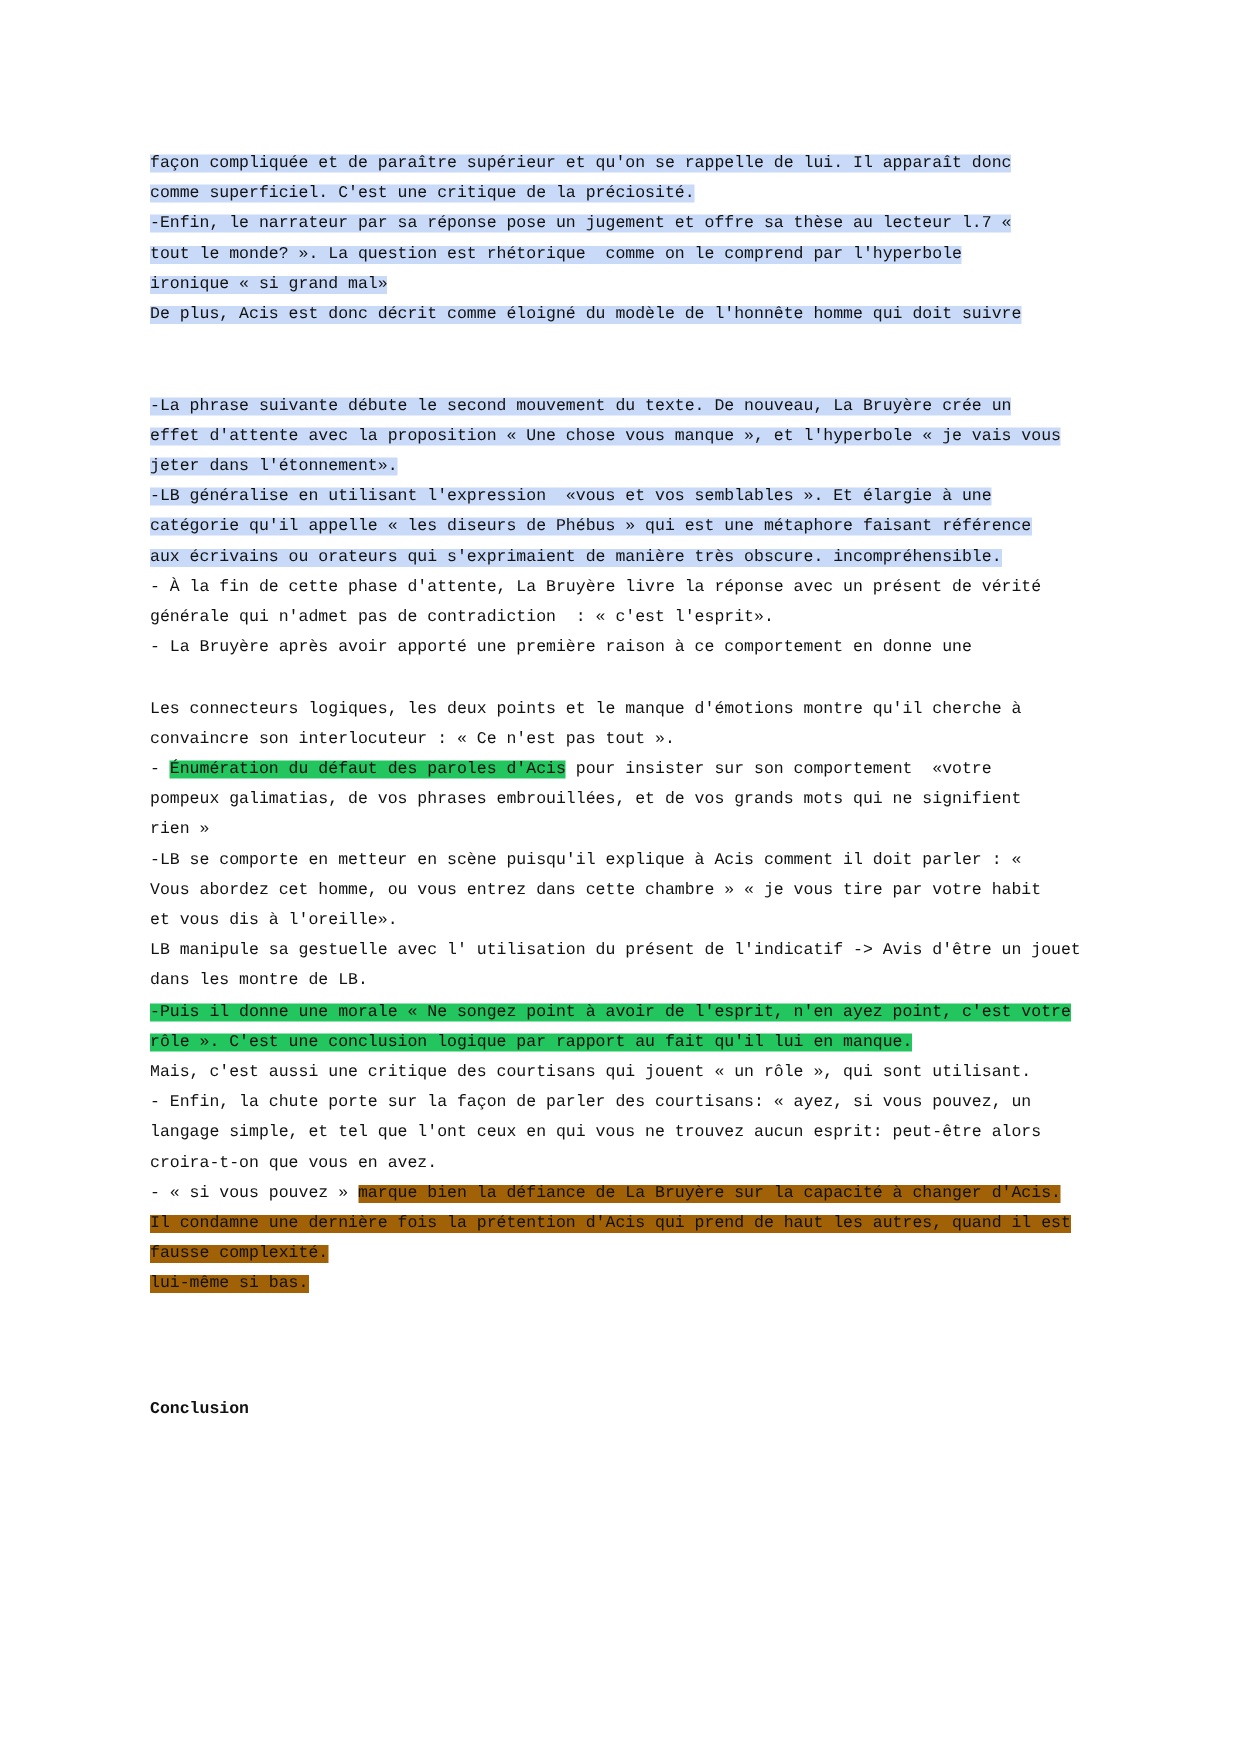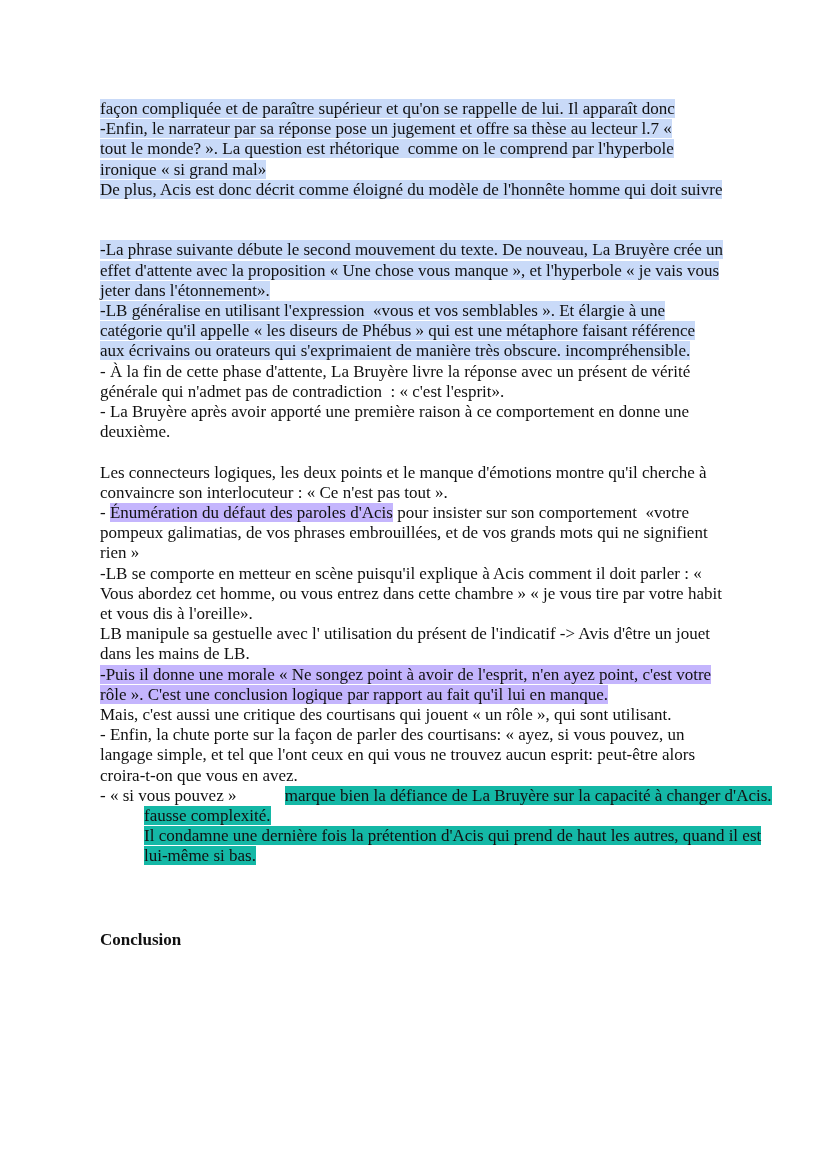--- a/index.html
+++ b/index.html
@@ -1,66 +1,66 @@
 <!DOCTYPE html>
 <html><head>
 <meta charset="utf-8">
 <style>
   html, body { margin:0; padding:0; background:#ffffff; }
   body { width:828px; height:1169px; overflow:hidden; position:relative; }
   .page {
     position:absolute; left:100px; top:99px; width:640px;
-    font-family:Liberation Serif, serif; font-size:17px; line-height:20.2px; color:#111;
+    font-family:Liberation Mono, monospace; font-size:11px; line-height:20.2px; color:#111;
   }
   .line { display:block; white-space:pre; }
   .hl-blue { background:#c9daf8; }
-  .hl-green { background:#c4b5fd; }
-  .hl-yellow { background:#14b8a6;margin-left:44px; }
+  .hl-green { background:#22c55e; }
+  .hl-yellow { background:#a16207; }
   .blank { height:20.2px; }
   .heading { font-weight:bold; }
 </style>
 </head>
 <body>
 
 <div class="page">
   <span class="line"><span class="hl-blue">façon compliquée et de paraître supérieur et qu'on se rappelle de lui. Il apparaît donc</span></span>
+  <span class="line"><span class="hl-blue">comme superficiel. C'est une critique de la préciosité.</span></span>
   <span class="line"><span class="hl-blue">-Enfin, le narrateur par sa réponse pose un jugement et offre sa thèse au lecteur l.7 «</span></span>
   <span class="line"><span class="hl-blue">tout le monde? ». La question est rhétorique  comme on le comprend par l'hyperbole</span></span>
   <span class="line"><span class="hl-blue">ironique « si grand mal»</span></span>
   <span class="line"><span class="hl-blue">De plus, Acis est donc décrit comme éloigné du modèle de l'honnête homme qui doit suivre</span></span>
   <div class="blank"></div>
   <div class="blank"></div>
   <span class="line"><span class="hl-blue">-La phrase suivante débute le second mouvement du texte. De nouveau, La Bruyère crée un</span></span>
   <span class="line"><span class="hl-blue">effet d'attente avec la proposition « Une chose vous manque », et l'hyperbole « je vais vous</span></span>
   <span class="line"><span class="hl-blue">jeter dans l'étonnement».</span></span>
   <span class="line"><span class="hl-blue">-LB généralise en utilisant l'expression  «vous et vos semblables ». Et élargie à une</span></span>
   <span class="line"><span class="hl-blue">catégorie qu'il appelle « les diseurs de Phébus » qui est une métaphore faisant référence</span></span>
   <span class="line"><span class="hl-blue">aux écrivains ou orateurs qui s'exprimaient de manière très obscure. incompréhensible.</span></span>
   <span class="line">- À la fin de cette phase d'attente, La Bruyère livre la réponse avec un présent de vérité</span>
   <span class="line">générale qui n'admet pas de contradiction  : « c'est l'esprit».</span>
   <span class="line">- La Bruyère après avoir apporté une première raison à ce comportement en donne une</span>
-  <span class="line">deuxième.</span>
   <div class="blank"></div>
   <span class="line">Les connecteurs logiques, les deux points et le manque d'émotions montre qu'il cherche à</span>
   <span class="line">convaincre son interlocuteur : « Ce n'est pas tout ».</span>
   <span class="line"><span>- </span><span class="hl-green">Énumération du défaut des paroles d'Acis</span><span> pour insister sur son comportement  «votre</span></span>
   <span class="line">pompeux galimatias, de vos phrases embrouillées, et de vos grands mots qui ne signifient</span>
   <span class="line">rien »</span>
   <span class="line">-LB se comporte en metteur en scène puisqu'il explique à Acis comment il doit parler : «</span>
   <span class="line">Vous abordez cet homme, ou vous entrez dans cette chambre » « je vous tire par votre habit</span>
   <span class="line">et vous dis à l'oreille».</span>
   <span class="line">LB manipule sa gestuelle avec l' utilisation du présent de l'indicatif -&gt; Avis d'être un jouet</span>
-  <span class="line">dans les mains de LB.</span>
+  <span class="line">dans les montre de LB.</span>
   <span class="line"><span class="hl-green">-Puis il donne une morale « Ne songez point à avoir de l'esprit, n'en ayez point, c'est votre</span></span>
   <span class="line"><span class="hl-green">rôle ». C'est une conclusion logique par rapport au fait qu'il lui en manque.</span></span>
   <span class="line">Mais, c'est aussi une critique des courtisans qui jouent « un rôle », qui sont utilisant.</span>
   <span class="line">- Enfin, la chute porte sur la façon de parler des courtisans: « ayez, si vous pouvez, un</span>
   <span class="line">langage simple, et tel que l'ont ceux en qui vous ne trouvez aucun esprit: peut-être alors</span>
   <span class="line">croira-t-on que vous en avez.</span>
   <span class="line"><span>- « si vous pouvez » </span><span class="hl-yellow">marque bien la défiance de La Bruyère sur la capacité à changer d'Acis.</span></span>
+  <span class="line"><span class="hl-yellow">Il condamne une dernière fois la prétention d'Acis qui prend de haut les autres, quand il est</span></span>
   <span class="line"><span class="hl-yellow">fausse complexité.</span></span>
-  <span class="line"><span class="hl-yellow">Il condamne une dernière fois la prétention d'Acis qui prend de haut les autres, quand il est</span></span>
   <span class="line"><span class="hl-yellow">lui-même si bas.</span></span>
   <div class="blank"></div>
   <div class="blank"></div>
   <div class="blank"></div>
   <span class="line heading" style="margin-top:3px">Conclusion</span>
 </div>
 
 </body></html>

